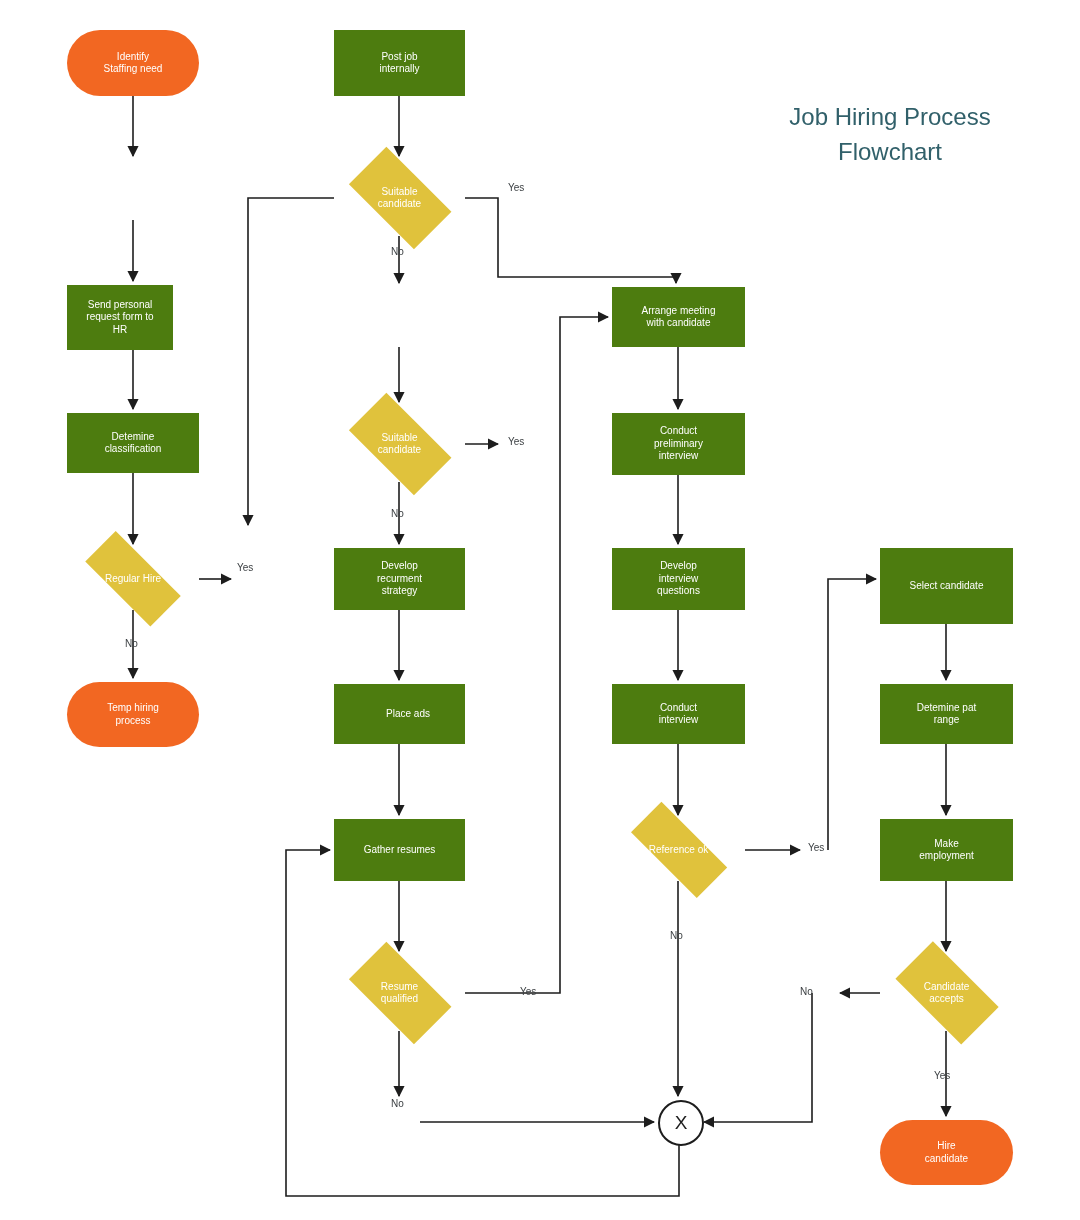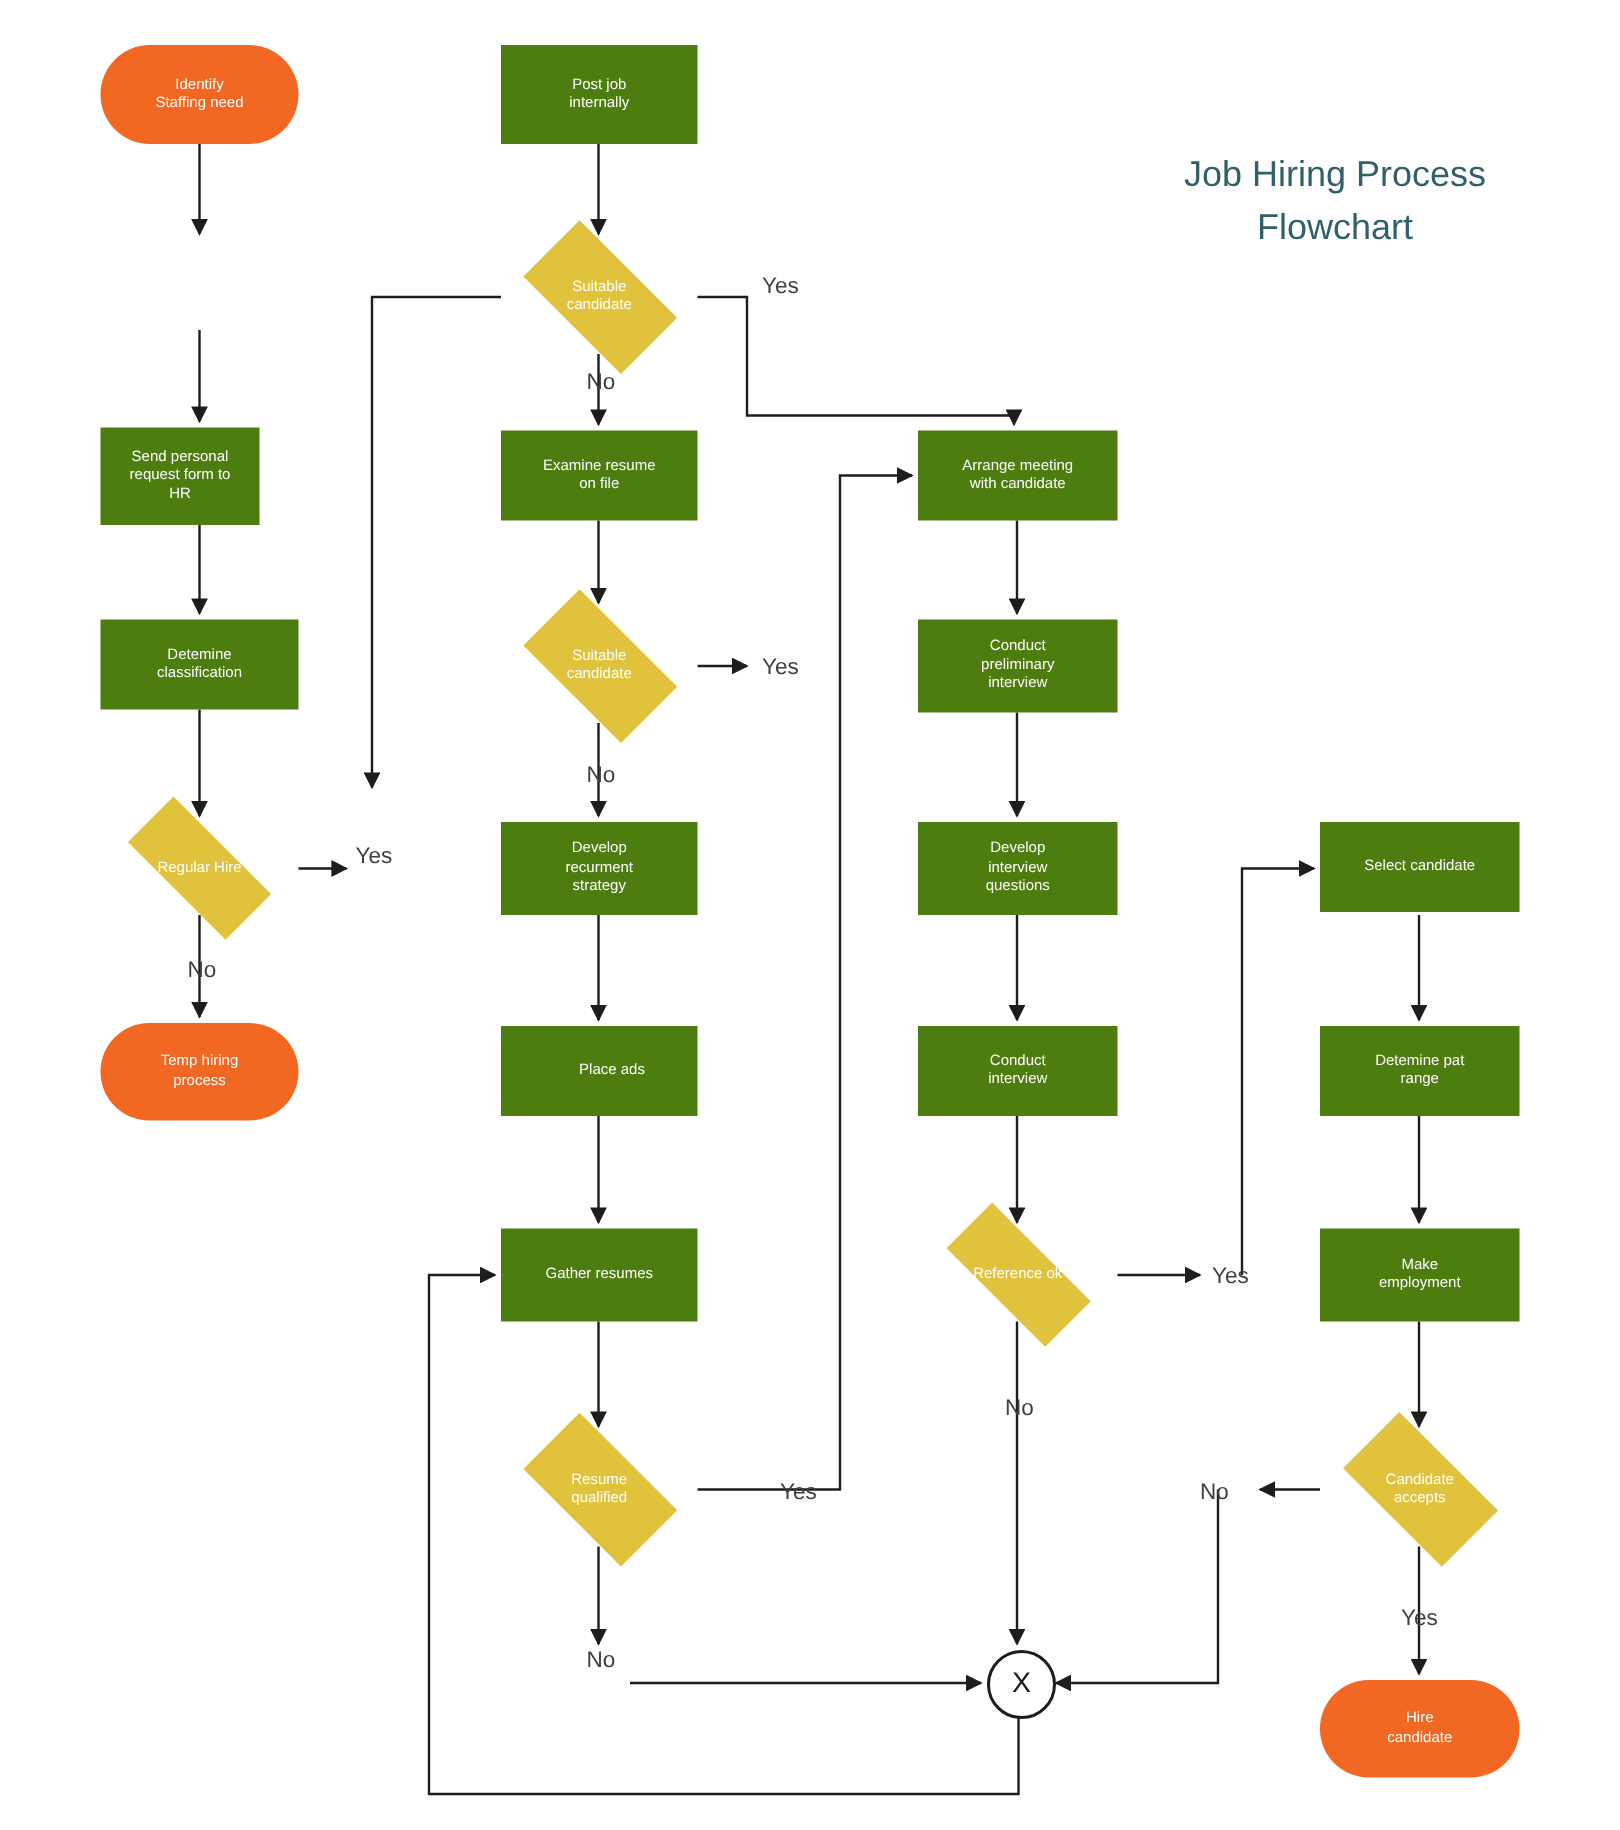--- a/index.html
+++ b/index.html
@@ -29,21 +29,21 @@
   .diamond .dlabel{position:relative;z-index:2;}
   .diamond .dshape{
     position:absolute;left:50%;top:50%;
     width:70%;height:70%;
     transform:translate(-50%,-50%) rotate(45deg);
     background:#e0c23c;z-index:1;
   }
   .label{
     position:absolute;
     color:#3c4043;
-    font-size:15px;
+    font-size:10px;
     white-space:nowrap;
   }
   .title{
     position:absolute;
     color:#31606a;
     font-size:24px;
     line-height:1.45;
     text-align:center;
     white-space:pre-line;
   }
@@ -125,22 +125,20 @@
   <div class="node rect" style="left:67px;top:413px;width:132px;height:60px;"><span>Detemine
 classification</span></div>
   <div class="node diamond" style="left:67px;top:548px;width:132px;height:62px;"><span class="dshape"></span><span class="dlabel">Regular Hire</span></div>
   <div class="node term" style="left:67px;top:682px;width:132px;height:65px;"><span>Temp hiring
 process</span></div>
 
   <div class="node rect" style="left:334px;top:30px;width:131px;height:66px;"><span>Post job
 internally</span></div>
   <div class="node diamond" style="left:334px;top:160px;width:131px;height:76px;"><span class="dshape"></span><span class="dlabel">Suitable
 candidate</span></div>
-  <div class="node rect" style="left:334px;top:287px;width:131px;height:60px;"><span>Examine resume
-on file</span></div>
   <div class="node diamond" style="left:334px;top:406px;width:131px;height:76px;"><span class="dshape"></span><span class="dlabel">Suitable
 candidate</span></div>
   <div class="node rect" style="left:334px;top:548px;width:131px;height:62px;"><span>Develop
 recurment
 strategy</span></div>
   <div class="node rect" style="left:334px;top:684px;width:131px;height:60px;padding-left:17px;"><span>Place ads</span></div>
   <div class="node rect" style="left:334px;top:819px;width:131px;height:62px;"><span>Gather resumes</span></div>
   <div class="node diamond" style="left:334px;top:955px;width:131px;height:76px;"><span class="dshape"></span><span class="dlabel">Resume
 qualified</span></div>
 
@@ -149,21 +147,21 @@
   <div class="node rect" style="left:612px;top:413px;width:133px;height:62px;"><span>Conduct
 preliminary
 interview</span></div>
   <div class="node rect" style="left:612px;top:548px;width:133px;height:62px;"><span>Develop
 interview
 questions</span></div>
   <div class="node rect" style="left:612px;top:684px;width:133px;height:60px;"><span>Conduct
 interview</span></div>
   <div class="node diamond" style="left:612px;top:819px;width:133px;height:62px;"><span class="dshape"></span><span class="dlabel">Reference ok</span></div>
 
-  <div class="node rect" style="left:880px;top:548px;width:133px;height:60px;"><span>Select candidate</span></div>
+  <div class="node rect" style="left:880px;top:548px;width:133px;height:76px;"><span>Select candidate</span></div>
   <div class="node rect" style="left:880px;top:684px;width:133px;height:60px;align-items:center;"><span>Detemine pat
 range</span></div>
   <div class="node rect" style="left:880px;top:819px;width:133px;height:62px;"><span>Make
 employment</span></div>
   <div class="node diamond" style="left:880px;top:955px;width:133px;height:76px;"><span class="dshape"></span><span class="dlabel">Candidate
 accepts</span></div>
   <div class="node term" style="left:880px;top:1120px;width:133px;height:65px;"><span>Hire
 candidate</span></div>
 
   <div class="connector" style="left:658px;top:1100px;">

